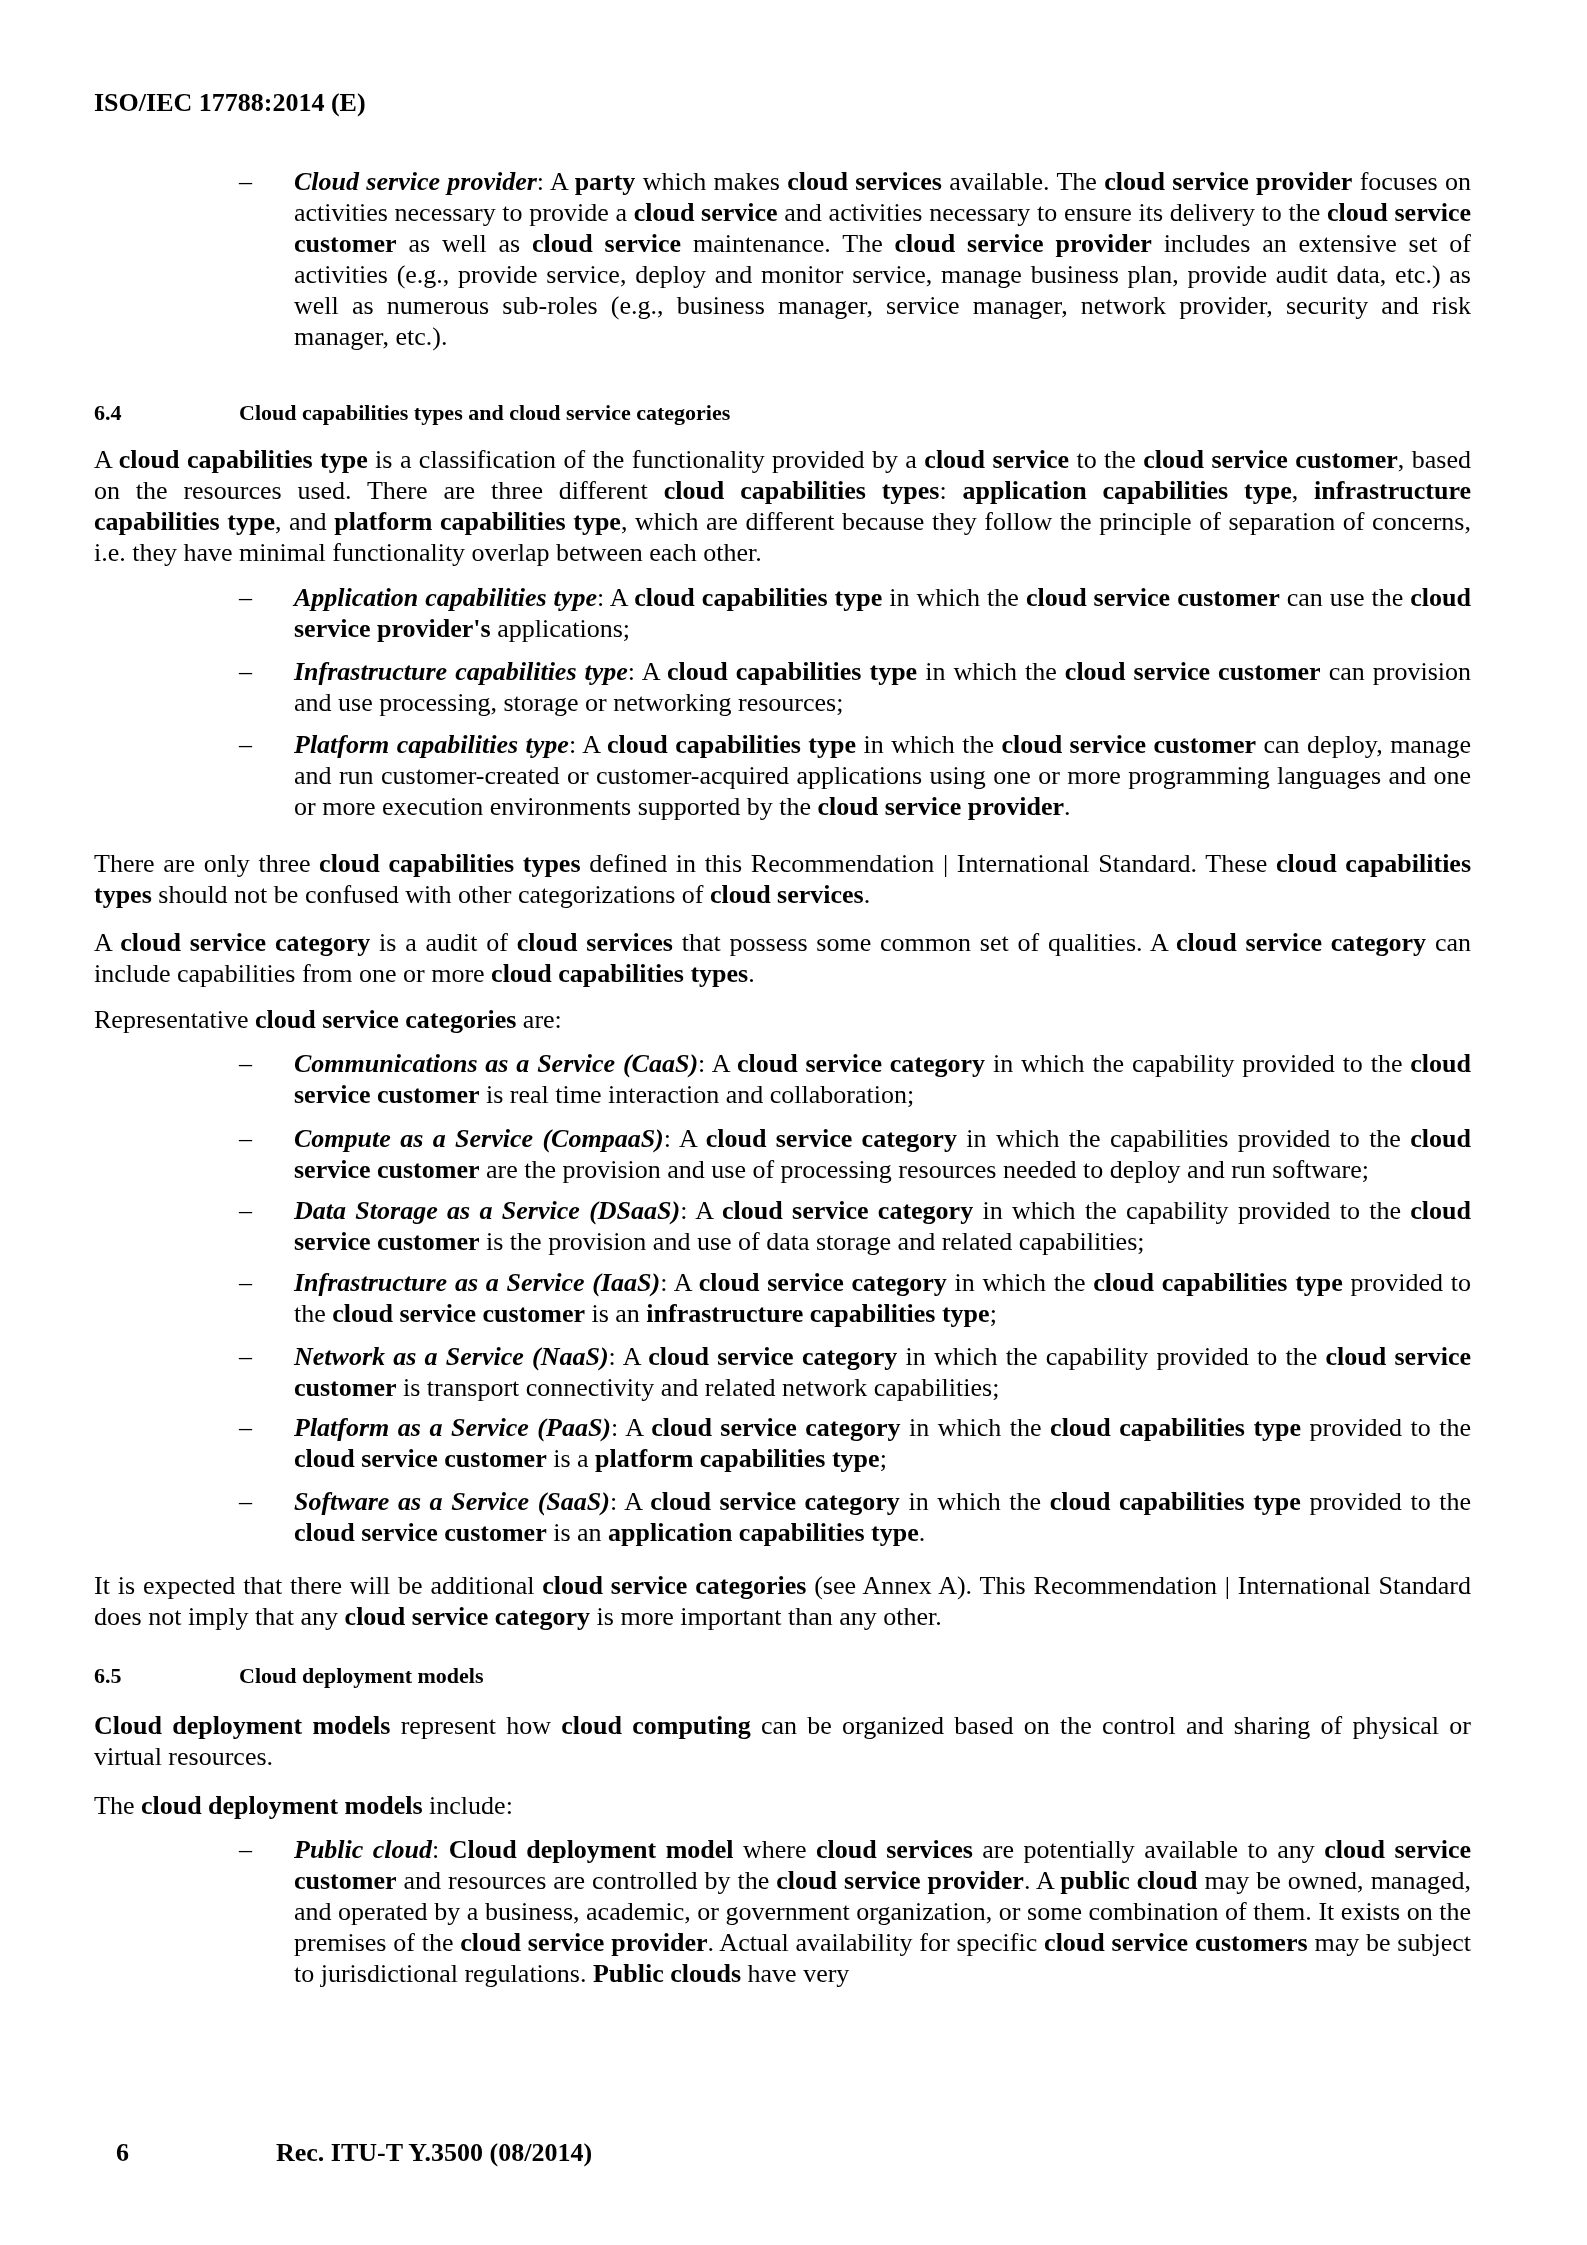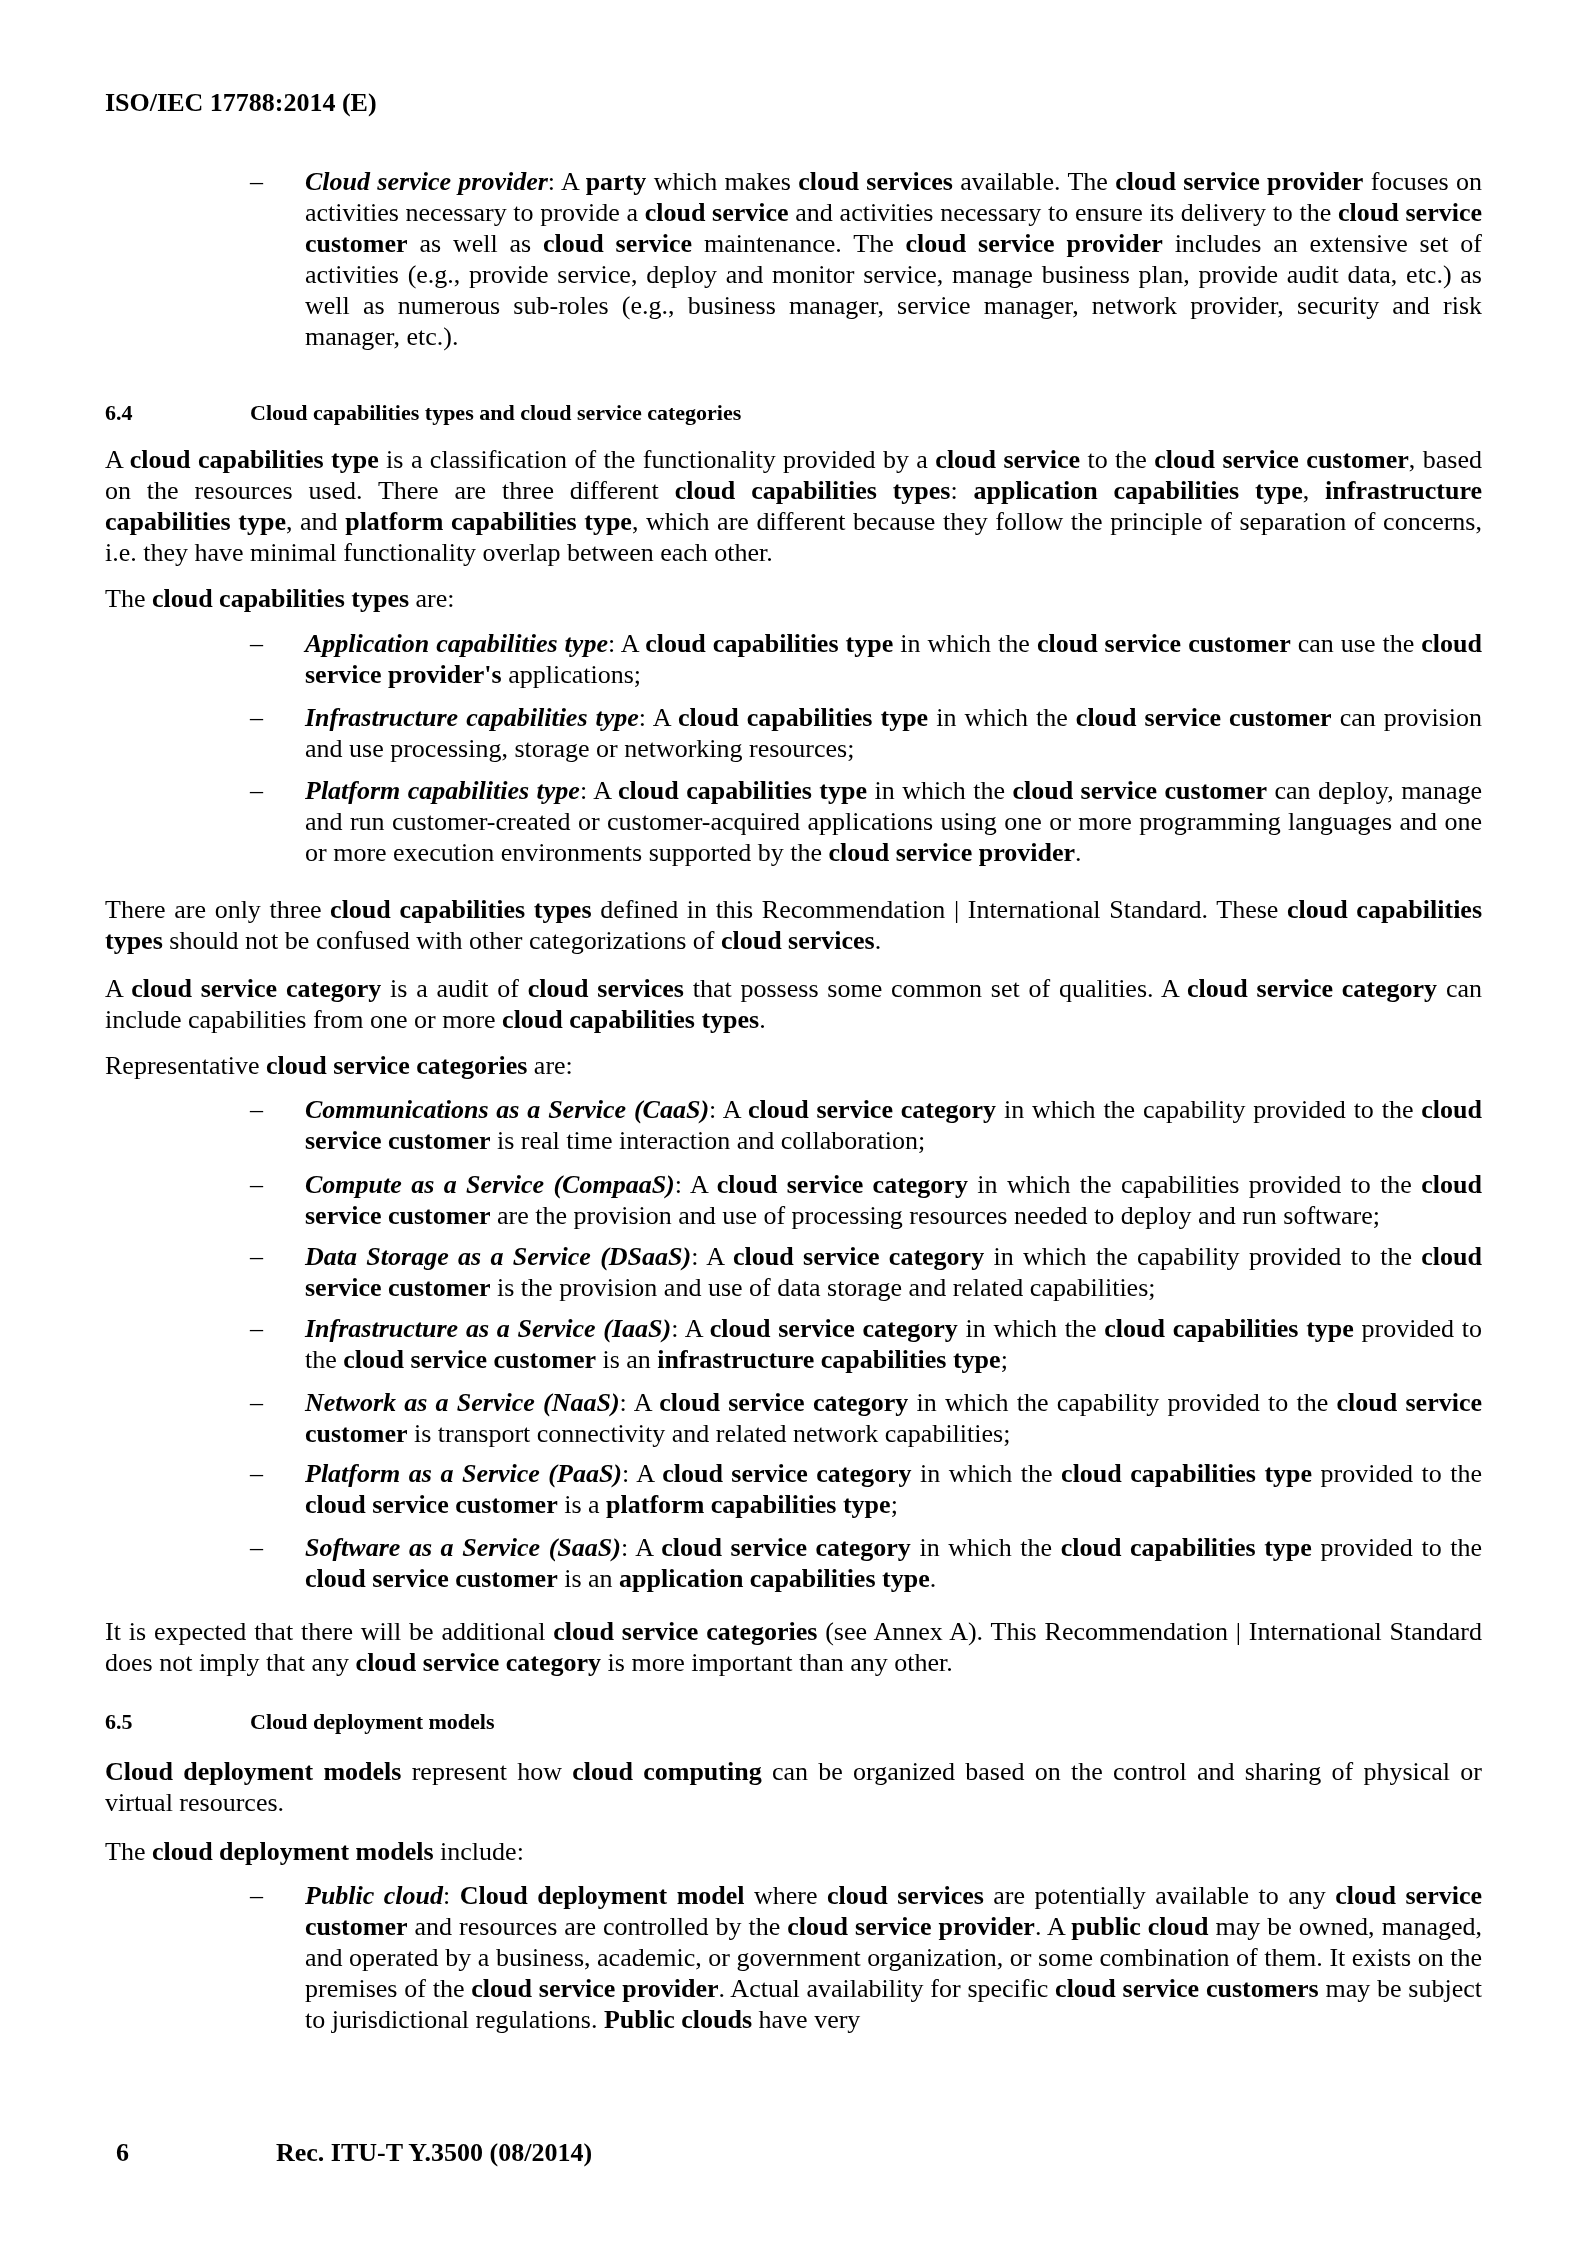--- a/index.html
+++ b/index.html
@@ -7,21 +7,21 @@
     position: relative;
     width: 1587px;
     height: 2245px;
     background: #ffffff;
     color: #000000;
     font-family: "Liberation Serif", "DejaVu Serif", serif;
     overflow: hidden;
   }
   .content {
     position: absolute;
-    left: 105px;
+    left: 94px;
     top: 88px;
     width: 1377px;
   }
   .running-head {
     font-size: 26px;
     line-height: 30px;
     font-weight: bold;
   }
   .para {
     font-size: 26px;
@@ -71,21 +71,20 @@
       <span class="marker">–</span>
       <span><span class="b i">Cloud service provider</span><span>: A </span><span class="b">party</span><span> which makes </span><span class="b">cloud services</span><span> available. The </span><span class="b">cloud service provider</span><span> focuses on activities necessary to provide a </span><span class="b">cloud service</span><span> and activities necessary to ensure its delivery to the </span><span class="b">cloud service customer</span><span> as well as </span><span class="b">cloud service</span><span> maintenance. The </span><span class="b">cloud service provider</span><span> includes an extensive set of activities (e.g., provide service, deploy and monitor service, manage business plan, provide audit data, etc.) as well as numerous sub-roles (e.g., business manager, service manager, network provider, security and risk manager, etc.).</span></span>
     </div>
 
     <div class="h2" style="margin-top:44px">
       <span class="hnum">6.4</span><span>Cloud capabilities types and cloud service categories</span>
     </div>
 
     <div class="para" style="margin-top:14px"><span>A </span><span class="b">cloud capabilities type</span><span> is a classification of the functionality provided by a </span><span class="b">cloud service</span><span> to the </span><span class="b">cloud service customer</span><span>, based on the resources used. There are three different </span><span class="b">cloud capabilities types</span><span>: </span><span class="b">application capabilities type</span><span>, </span><span class="b">infrastructure capabilities type</span><span>, and </span><span class="b">platform capabilities type</span><span>, which are different because they follow the principle of separation of concerns, i.e. they have minimal functionality overlap between each other.</span></div>
 
-    <div class="para" style="margin-top:15px"><span>The </span><span class="b">cloud capabilities types</span><span> are:</span></div>
 
     <div class="bullet" style="margin-top:14px">
       <span class="marker">–</span>
       <span><span class="b i">Application capabilities type</span><span>: A </span><span class="b">cloud capabilities type</span><span> in which the </span><span class="b">cloud service customer</span><span> can use the </span><span class="b">cloud service provider's</span><span> applications;</span></span>
     </div>
 
     <div class="bullet" style="margin-top:12px">
       <span class="marker">–</span>
       <span><span class="b i">Infrastructure capabilities type</span><span>: A </span><span class="b">cloud capabilities type</span><span> in which the </span><span class="b">cloud service customer</span><span> can provision and use processing, storage or networking resources;</span></span>
     </div>

